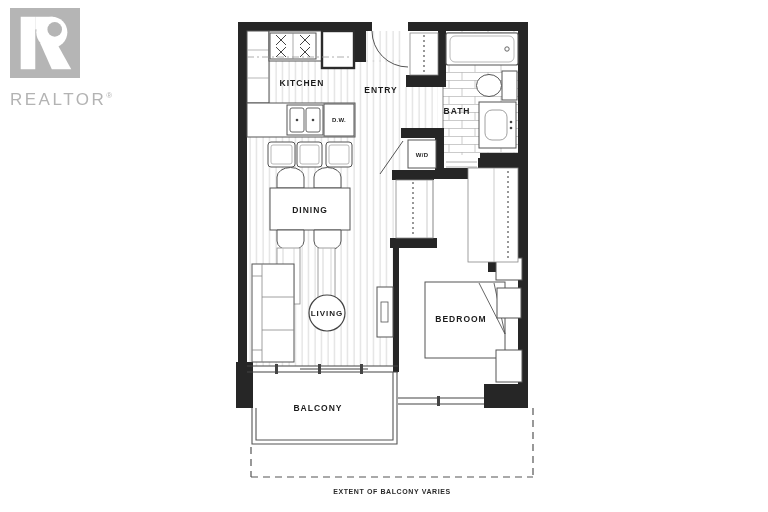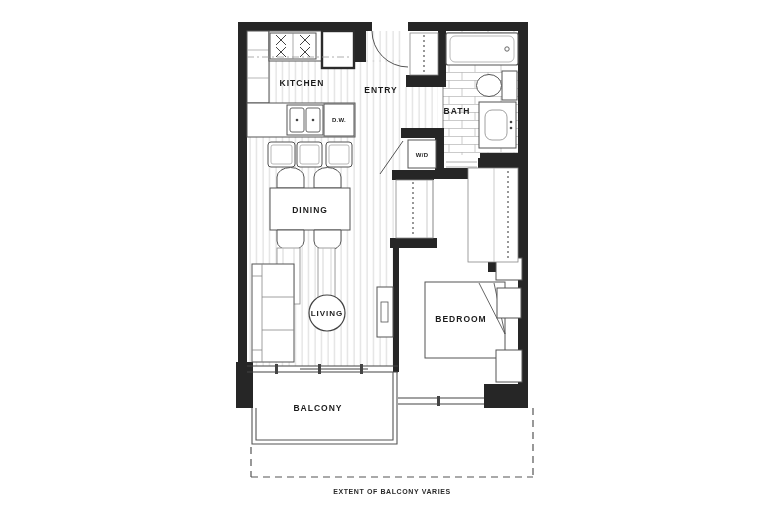--- a/index.html
+++ b/index.html
@@ -18,20 +18,31 @@
         font-size:7px;letter-spacing:0.6px;text-anchor:middle;}
   .wall{fill:#262626;}
   .fix{fill:#ffffff;stroke:#555555;stroke-width:1;}
   .thin{stroke:#999999;stroke-width:0.7;fill:none;}
 </style>
 </head>
 <body>
 
 <div class="canvas">
 
+  <div class="logo">
+    <svg width="70" height="70" viewBox="0 0 72 72">
+      <rect width="72" height="72" fill="#b5b5b5"></rect>
+      <rect x="11" y="9" width="15" height="54" fill="#ffffff"></rect>
+      <rect x="26" y="9" width="18" height="13" fill="#ffffff"></rect>
+      <circle cx="43" cy="25" r="16" fill="#ffffff"></circle>
+      <circle cx="46" cy="22" r="7.5" fill="#b5b5b5"></circle>
+      <polygon points="31,36 48,36 63,63 43,63" fill="#ffffff"></polygon>
+    </svg>
+    <div class="logo-text"><span>REALTOR</span><sup>®</sup></div>
+  </div>
 
   <svg class="plan" width="768" height="512" viewBox="0 0 768 512">
     <defs>
       <pattern id="plank" width="6.5" height="12" patternUnits="userSpaceOnUse">
         <path d="M3,0 V12" stroke="#cccccc" stroke-width="0.8"></path>
       </pattern>
       <pattern id="tile" width="26" height="16" patternUnits="userSpaceOnUse">
         <path d="M0,0.5 H26 M0,8.5 H26 M7,0 V8 M20,8 V16" stroke="#b5b5b5" stroke-width="0.7" fill="none"></path>
       </pattern>
     </defs>

